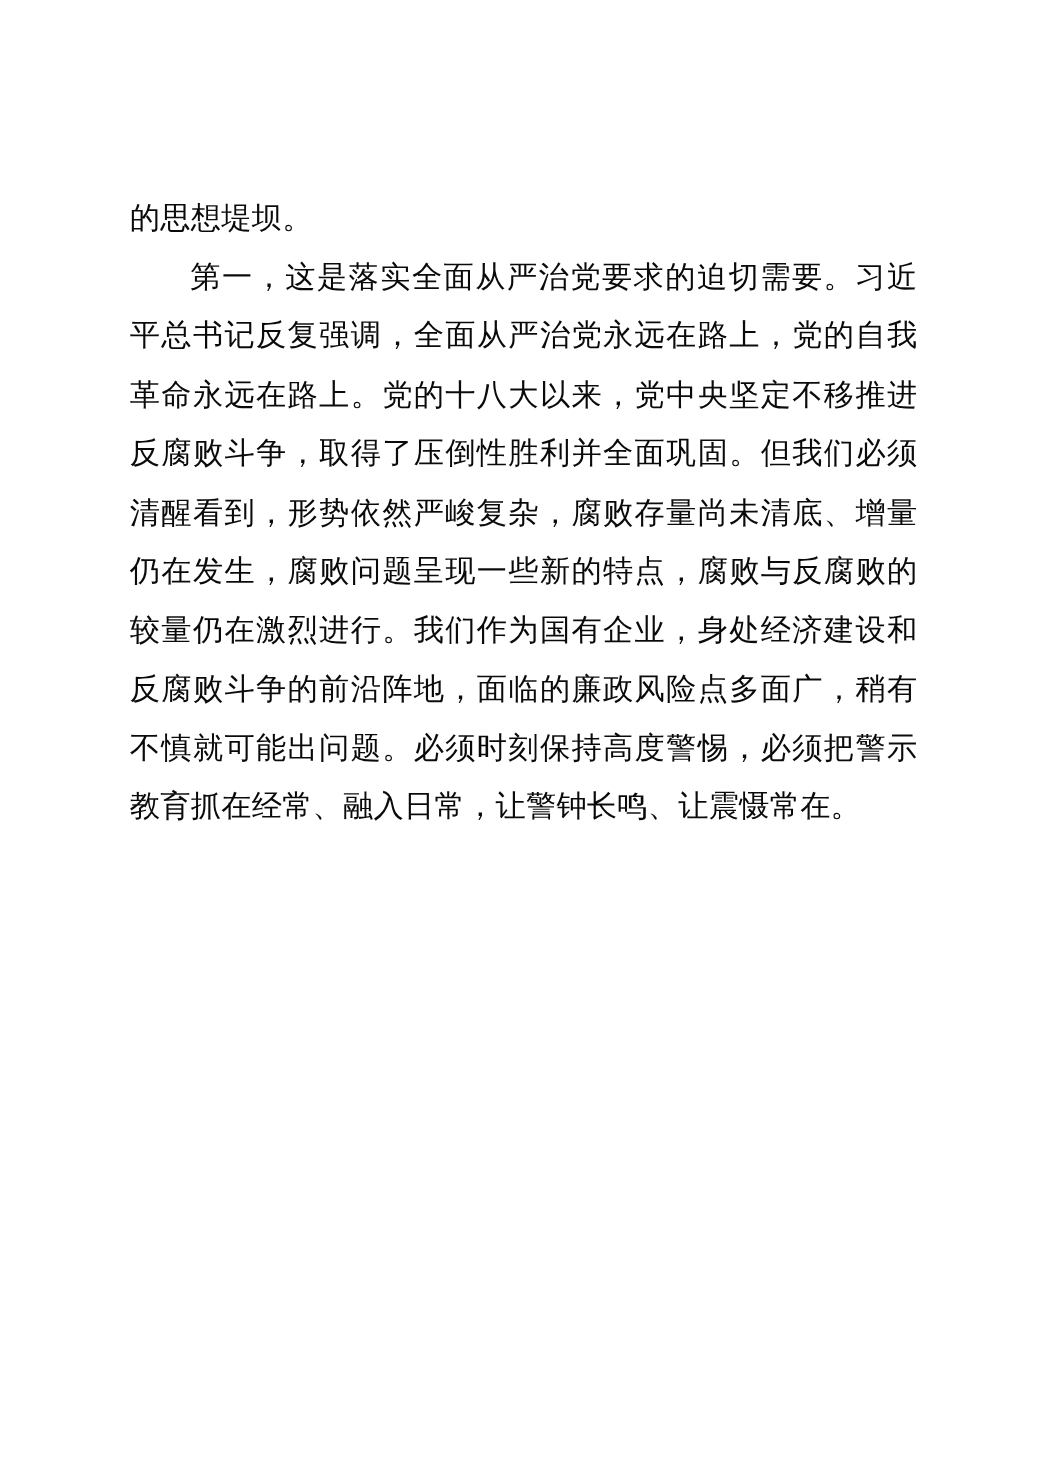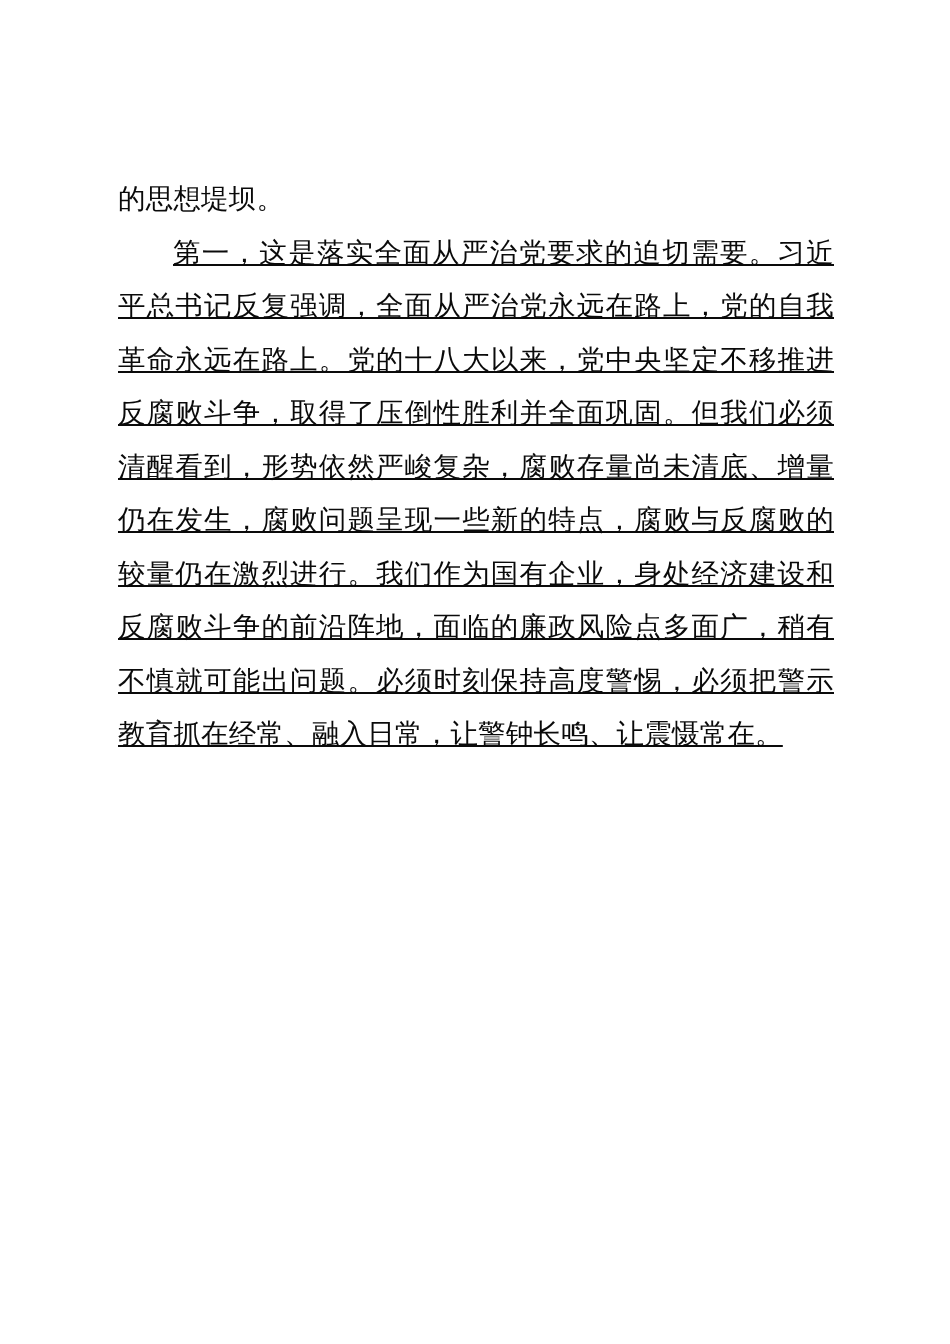--- a/index.html
+++ b/index.html
@@ -27,21 +27,20 @@
     font-size: 27.5px;
     line-height: 53.5px;
     color: #0a0a0a;
     text-align: justify;
     text-justify: inter-ideograph;
     letter-spacing: 0.2px;
     font-weight: 400;
   }
   p.indent {
     text-indent: 55px;
-    text-decoration: underline;
   }
 </style>
 </head>
 <body>
 
 <div class="page">
   <div class="doc-body">
     <p class="para">的思想堤坝。</p>
     <p class="para indent">第一，这是落实全面从严治党要求的迫切需要。习近平总书记反复强调，全面从严治党永远在路上，党的自我革命永远在路上。党的十八大以来，党中央坚定不移推进反腐败斗争，取得了压倒性胜利并全面巩固。但我们必须清醒看到，形势依然严峻复杂，腐败存量尚未清底、增量仍在发生，腐败问题呈现一些新的特点，腐败与反腐败的较量仍在激烈进行。我们作为国有企业，身处经济建设和反腐败斗争的前沿阵地，面临的廉政风险点多面广，稍有不慎就可能出问题。必须时刻保持高度警惕，必须把警示教育抓在经常、融入日常，让警钟长鸣、让震慑常在。</p>
   </div>

